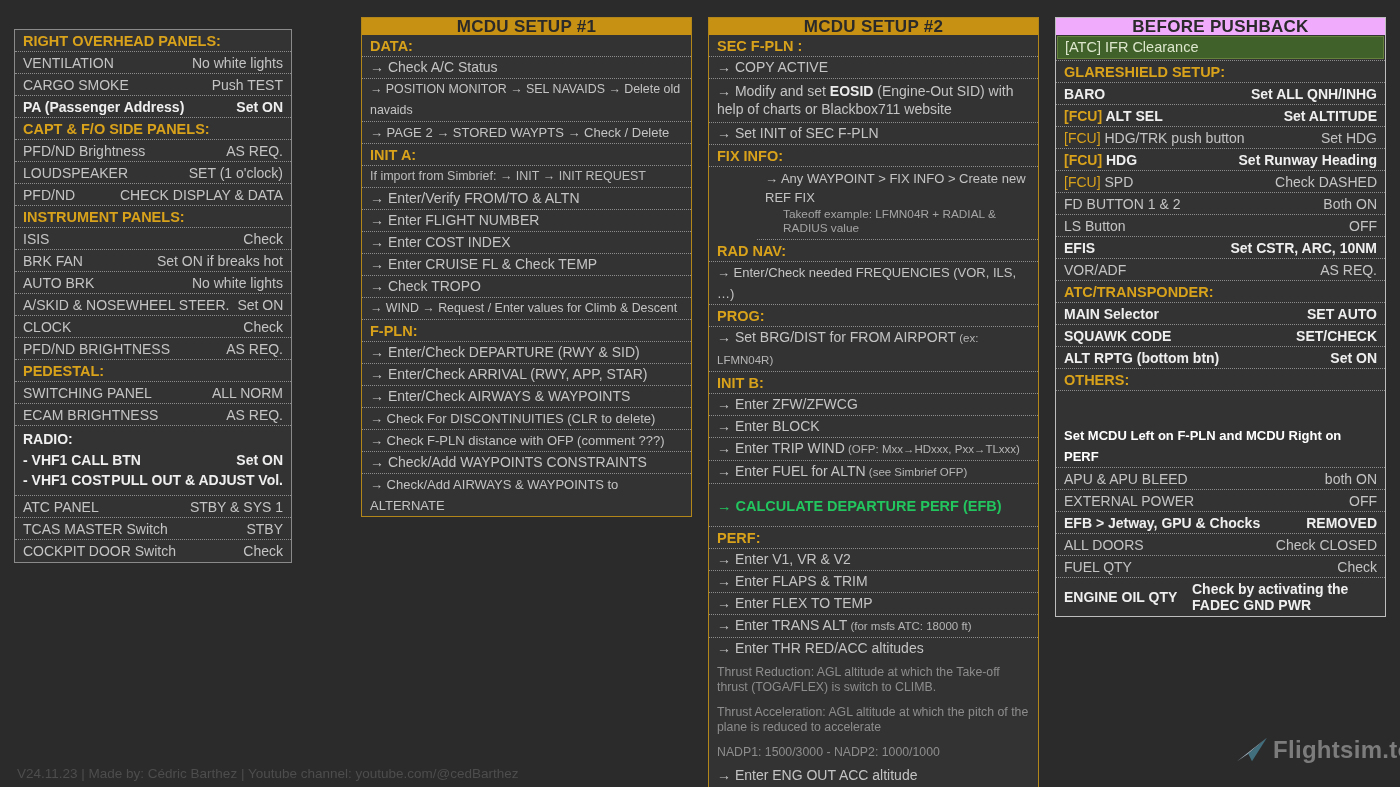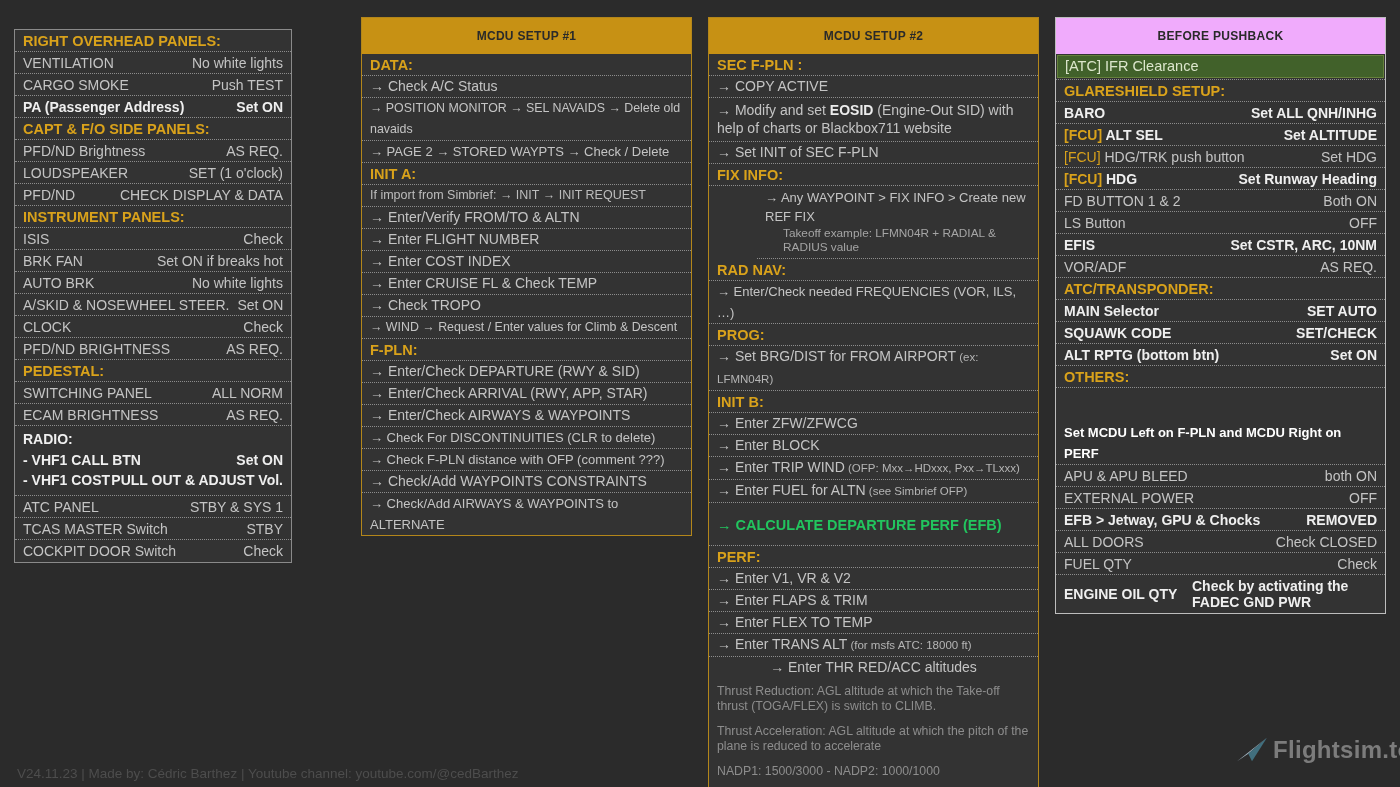--- a/index.html
+++ b/index.html
@@ -13,33 +13,33 @@
   }
   .border-gray{border:1px solid #8a8a8a;}
   .border-gold{border:1px solid #b3861a;}
   .border-light{border:1px solid #bdbdbd;}
   .p1{left:14px;top:29px;width:278px;}
   .p2{left:361px;top:17px;width:331px;}
   .p3{left:708px;top:17px;width:331px;}
   .p4{left:1055px;top:17px;width:331px;}
 
   .panel-header{
-    height:36px;display:flex;align-items:center;justify-content:center;
-    font-weight:bold;font-size:12px;color:#2a2a2a;letter-spacing:.3px;
+    height:17px;display:flex;align-items:center;justify-content:center;
+    font-weight:bold;font-size:17px;color:#2a2a2a;letter-spacing:.3px;
   }
   .panel-header.gold{background:#c79114;}
   .panel-header.light{background:#f0abfc;}
 
   .row{
     min-height:22px;display:flex;align-items:center;
     padding:0 8px;box-sizing:border-box;
     border-bottom:1px dotted #8d8d8d;
   }
   .rows > :last-child{border-bottom:none;}
-  .no-sep{border-bottom:none !important;text-align:center;}
+  .no-sep{border-bottom:none !important;}
 
   .section{color:#d9a21b;font-weight:bold;font-size:14.5px;}
 
   .item{justify-content:space-between;gap:8px;}
   .item .left{color:#c4c4c4;font-size:14px;white-space:nowrap;}
   .item .right{color:#c4c4c4;font-size:14px;text-align:left;white-space:nowrap;}
   .item.bold .left,.item.bold .right{color:#efefef;font-weight:bold;}
   .prefix{color:#d9a21b;}
   .item .right.wrapval{white-space:normal;max-width:185px;line-height:16px;padding:3px 0;}
 
@@ -315,20 +315,24 @@
         </div>
         <div class="row item">
           <span class="left"><span class="prefix">[FCU] </span>HDG/TRK push button</span>
           <span class="right">Set HDG</span>
         </div>
         <div class="row item bold">
           <span class="left"><span class="prefix">[FCU] </span>HDG</span>
           <span class="right">Set Runway Heading</span>
         </div>
         <div class="row item">
+          <span class="left"><span class="prefix">[FCU] </span>SPD</span>
+          <span class="right">Check DASHED</span>
+        </div>
+        <div class="row item">
           <span class="left">FD BUTTON 1 &amp; 2</span>
           <span class="right">Both ON</span>
         </div>
         <div class="row item">
           <span class="left">LS Button</span>
           <span class="right">OFF</span>
         </div>
         <div class="row item bold">
           <span class="left">EFIS</span>
           <span class="right">Set CSTR, ARC, 10NM</span>

